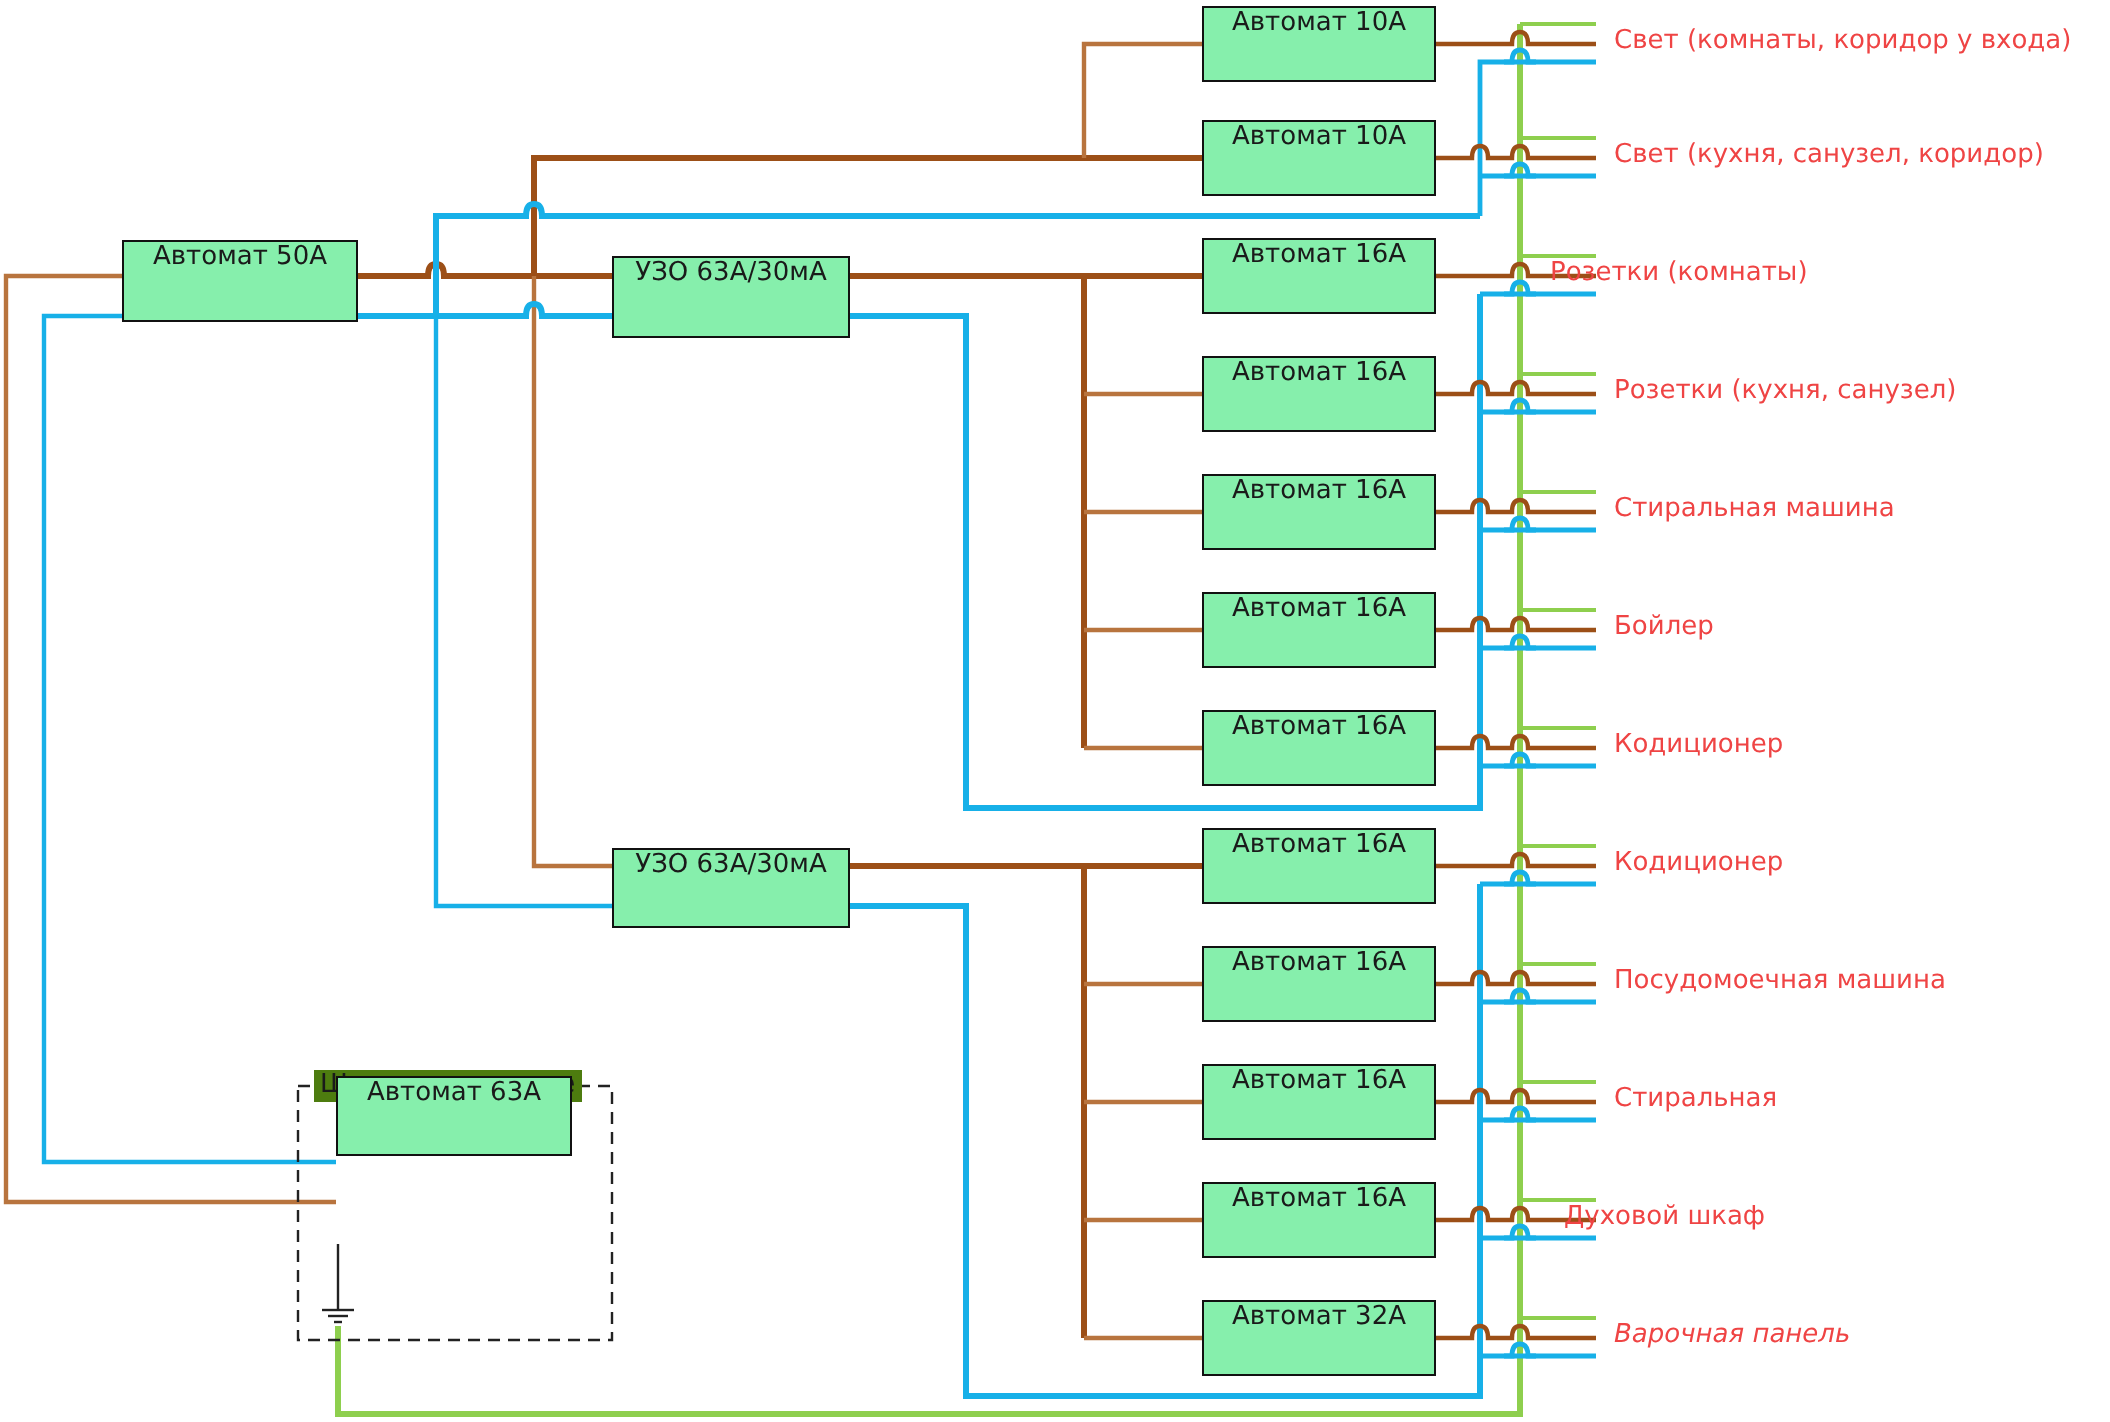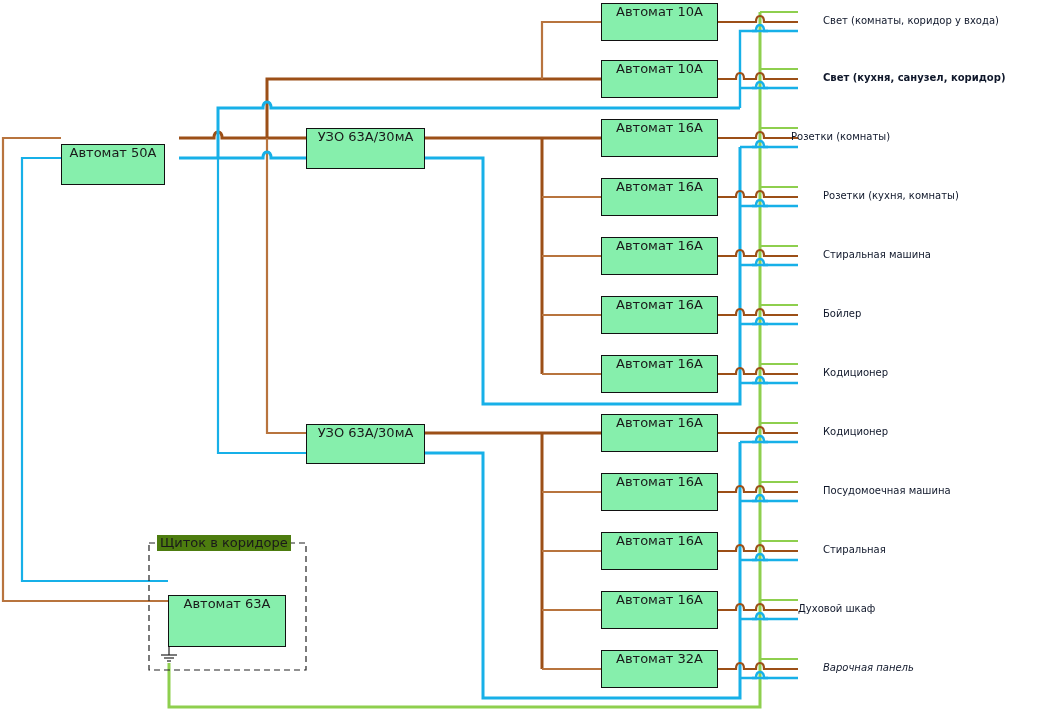--- a/index.html
+++ b/index.html
@@ -2,21 +2,21 @@
 <html><head>
 <meta charset="utf-8">
 <style>
   html, body { margin:0; padding:0; background:#ffffff; }
   body { width:1055px; height:711px; position:relative; overflow:hidden;
          font-family:"DejaVu Sans", sans-serif; }
   svg { position:absolute; left:0; top:0; }
   .box { position:absolute; border:1.3px solid #111; background:#86efac; box-sizing:border-box;
          display:flex; align-items:flex-start; justify-content:center;
          font-size:13px; color:#1a1a1a; white-space:nowrap; }
-  .lbl { position:absolute; font-size:10px; color:#0f172a; white-space:nowrap; line-height:16px;margin-left:16px; }
+  .lbl { position:absolute; font-size:13px; color:#ef4444; white-space:nowrap; line-height:16px; }
   .panel-title { position:absolute; font-size:13px; color:#1a1a1a; background:#4d7c0f; padding:0 3px; line-height:16px; }
 </style>
 </head>
 <body>
 
 <svg id="wires" width="1055" height="711" viewBox="0 0 1055 711" xmlns="http://www.w3.org/2000/svg">
     <path d="M169 663 L169 707 L760 707 L760 12" fill="none" stroke="#8ECF4E" stroke-width="3" stroke-linejoin="miter"></path>
     <path d="M760 12 L798 12" fill="none" stroke="#8ECF4E" stroke-width="2" stroke-linejoin="miter"></path>
     <path d="M760 69 L798 69" fill="none" stroke="#8ECF4E" stroke-width="2" stroke-linejoin="miter"></path>
     <path d="M760 128 L798 128" fill="none" stroke="#8ECF4E" stroke-width="2" stroke-linejoin="miter"></path>
@@ -90,53 +90,53 @@
     <path d="M752 678 L756 678 Q756 672 760 672 Q764 672 764 678 L768 678" fill="none" stroke="#17B0E8" stroke-width="2.4" stroke-linejoin="miter"></path>
     <rect x="149" y="543" width="157" height="127" fill="none" stroke="#222" stroke-width="1.2" stroke-dasharray="6 4"></rect>
     <g>
       <line x1="169" y1="622" x2="169" y2="655" stroke="#222" stroke-width="1.2"></line>
       <line x1="161" y1="655" x2="177" y2="655" stroke="#222" stroke-width="1.2"></line>
       <line x1="164" y1="658" x2="174" y2="658" stroke="#222" stroke-width="1.2"></line>
       <line x1="167" y1="661" x2="171" y2="661" stroke="#222" stroke-width="1.2"></line>
     </g>
   </svg>
 
-<div class="box" style="left:61px;top:144px;width:104px;height:41px;">
+<div class="box" style="left:61px;top:120px;width:118px;height:41px;">
   <span>Автомат 50А</span>
 </div>
 
 <div class="box" style="left:306px;top:128px;width:119px;height:41px;">
   <span>УЗО 63А/30мА</span>
 </div>
 <div class="box" style="left:306px;top:424px;width:119px;height:40px;">
   <span>УЗО 63А/30мА</span>
 </div>
 
 <div class="panel-title" style="left:157px;top:535px;">Щиток в коридоре</div>
-<div class="box" style="left:168px;top:595px;width:118px;height:52px;">
+<div class="box" style="left:168px;top:538px;width:118px;height:40px;">
   <span>Автомат 63А</span>
 </div>
 
 <div id="circuits">
     <div class="box" style="left: 601px; top: 3px; width: 117px; height: 38px;">
       <span>Автомат 10А</span>
     </div>
     <div class="lbl" style="left: 807px; top: 13px;">Свет (комнаты, коридор у входа)</div>
     <div class="box" style="left: 601px; top: 60px; width: 117px; height: 38px;">
       <span>Автомат 10А</span>
     </div>
-    <div class="lbl" style="left: 807px; top: 70px; font-weight: bold;">Свет (кухня, санузел, коридор)</div>
+    <div class="lbl" style="left: 807px; top: 70px;">Свет (кухня, санузел, коридор)</div>
     <div class="box" style="left: 601px; top: 119px; width: 117px; height: 38px;">
       <span>Автомат 16А</span>
     </div>
     <div class="lbl" style="left: 775px; top: 129px;">Розетки (комнаты)</div>
     <div class="box" style="left: 601px; top: 178px; width: 117px; height: 38px;">
       <span>Автомат 16А</span>
     </div>
-    <div class="lbl" style="left: 807px; top: 188px;">Розетки (кухня, комнаты)</div>
+    <div class="lbl" style="left: 807px; top: 188px;">Розетки (кухня, санузел)</div>
     <div class="box" style="left: 601px; top: 237px; width: 117px; height: 38px;">
       <span>Автомат 16А</span>
     </div>
     <div class="lbl" style="left: 807px; top: 247px;">Стиральная машина</div>
     <div class="box" style="left: 601px; top: 296px; width: 117px; height: 38px;">
       <span>Автомат 16А</span>
     </div>
     <div class="lbl" style="left: 807px; top: 306px; text-align: center;">Бойлер</div>
     <div class="box" style="left: 601px; top: 355px; width: 117px; height: 38px;">
       <span>Автомат 16А</span>

